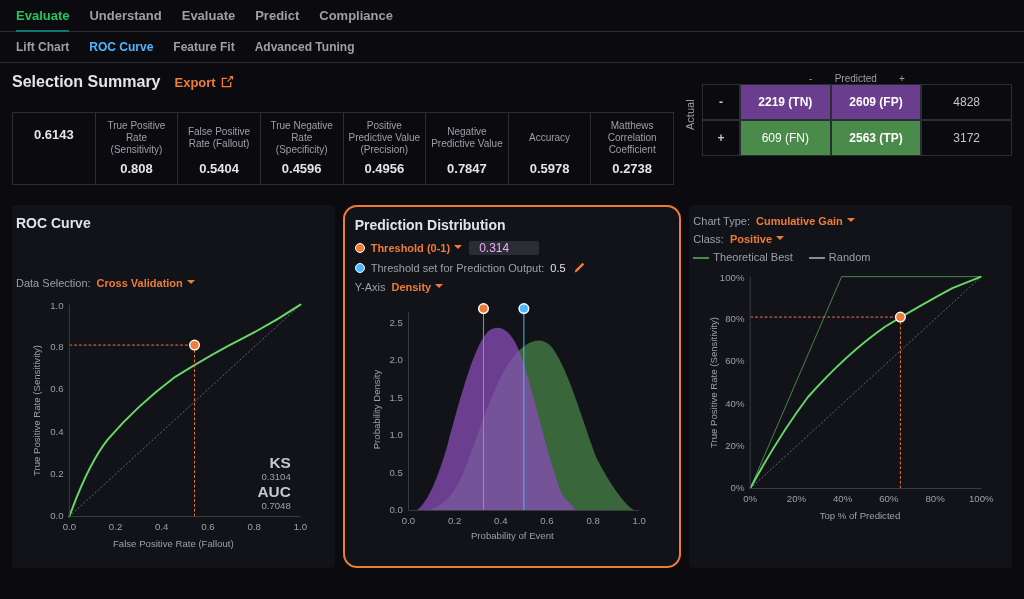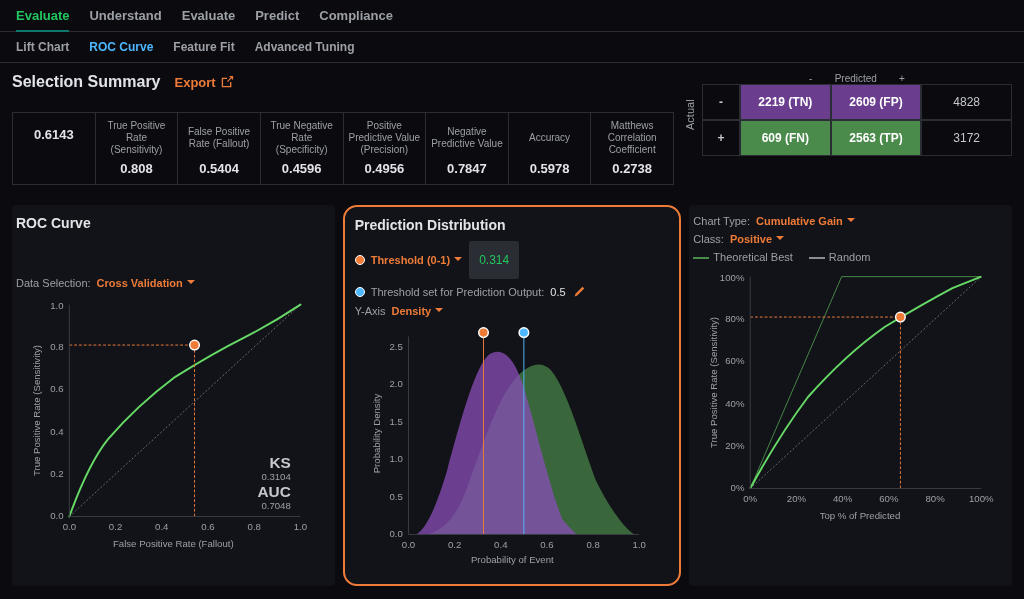--- a/index.html
+++ b/index.html
@@ -22,33 +22,33 @@
 .metric .lbl{font-size:10px;color:#9ca0a6;height:34px;display:flex;align-items:center;justify-content:center;line-height:1.2}
 .metric .val{font-size:13px;font-weight:700;color:#e2e4e8;margin-top:6px}
 .predhdr{display:flex;align-items:flex-start;font-size:10px;color:#9ca0a6}
 .predhdr .sp{width:70px}
 .predhdr .ttl{flex:1;text-align:center}
 .conf-row{display:flex}
 .conf-cell{flex:1;text-align:center;padding:10px 4px;font-size:12px;border:1px solid #2a2d33}
 .conf-cell.hdr{background:transparent;color:#c5c8cc;font-weight:600;width:38px;flex:0 0 38px}
 .conf-cell.tn{background:#6a3d8f;color:#fff;font-weight:600}
 .conf-cell.fp{background:#6a3d8f;color:#fff;font-weight:600}
-.conf-cell.fn{background:#4a8a4a;color:#fff;font-weight:700}
+.conf-cell.fn{background:#4a8a4a;color:#fff;font-weight:400}
 .conf-cell.tp{background:#4a8a4a;color:#fff;font-weight:600}
 .conf-cell.tot{background:transparent;color:#c5c8cc}
 .actual-lbl{writing-mode:vertical-rl;transform:rotate(180deg);width:18px;font-size:11px;color:#9ca0a6;text-align:center}
 .charts-row{display:flex;gap:8px;margin-top:10px}
 .chart-panel{flex:1;background:#121318;border-radius:4px;padding:10px 4px}
 .chart-panel.highlighted{border:2px solid #ee7c38;border-radius:14px;padding:10px}
 .chart-title{color:#e2e4e8;font-size:14px;font-weight:600;margin-bottom:8px}
 .ctrl-row{font-size:11px;color:#9ca0a6;margin-bottom:6px;display:flex;align-items:center;gap:6px}
 .ctrl-link{color:#ee7c38;font-weight:600;cursor:pointer}
 .dot-orange{width:10px;height:10px;border-radius:50%;background:#ee7c38;display:inline-block;border:1px solid #fff}
 .dot-blue{width:10px;height:10px;border-radius:50%;background:#4db8ff;display:inline-block;border:1px solid #fff}
-.input-val{background:#2a2d33;border:none;color:#22c55e;padding:12px 10px;font-size:12px;width:50px;border-radius:2px}
+.input-val{background:#2a2d33;border:none;color:#f0abfc;padding:0 10px;font-size:12px;width:70px;border-radius:2px}
 .chart-svg{width:100%;height:260px}
 .axis-label{fill:#9ca0a6;font-size:10px}
 .axis-tick{fill:#9ca0a6;font-size:10px}
 .roc-line{stroke:#66d966;stroke-width:2;fill:none}
 .diag{stroke:#6a6d73;stroke-width:1;stroke-dasharray:2,2}
 .marker{fill:#ee7c38;stroke:#fff;stroke-width:1.5}
 .marker-blue{fill:#4db8ff;stroke:#fff;stroke-width:1.5}
 .guide{stroke:#ee7c38;stroke-width:1;stroke-dasharray:3,2}
 .dens-purple{fill:#8a4db8;opacity:0.75}
 .dens-green{fill:#4a8a4a;opacity:0.7}

